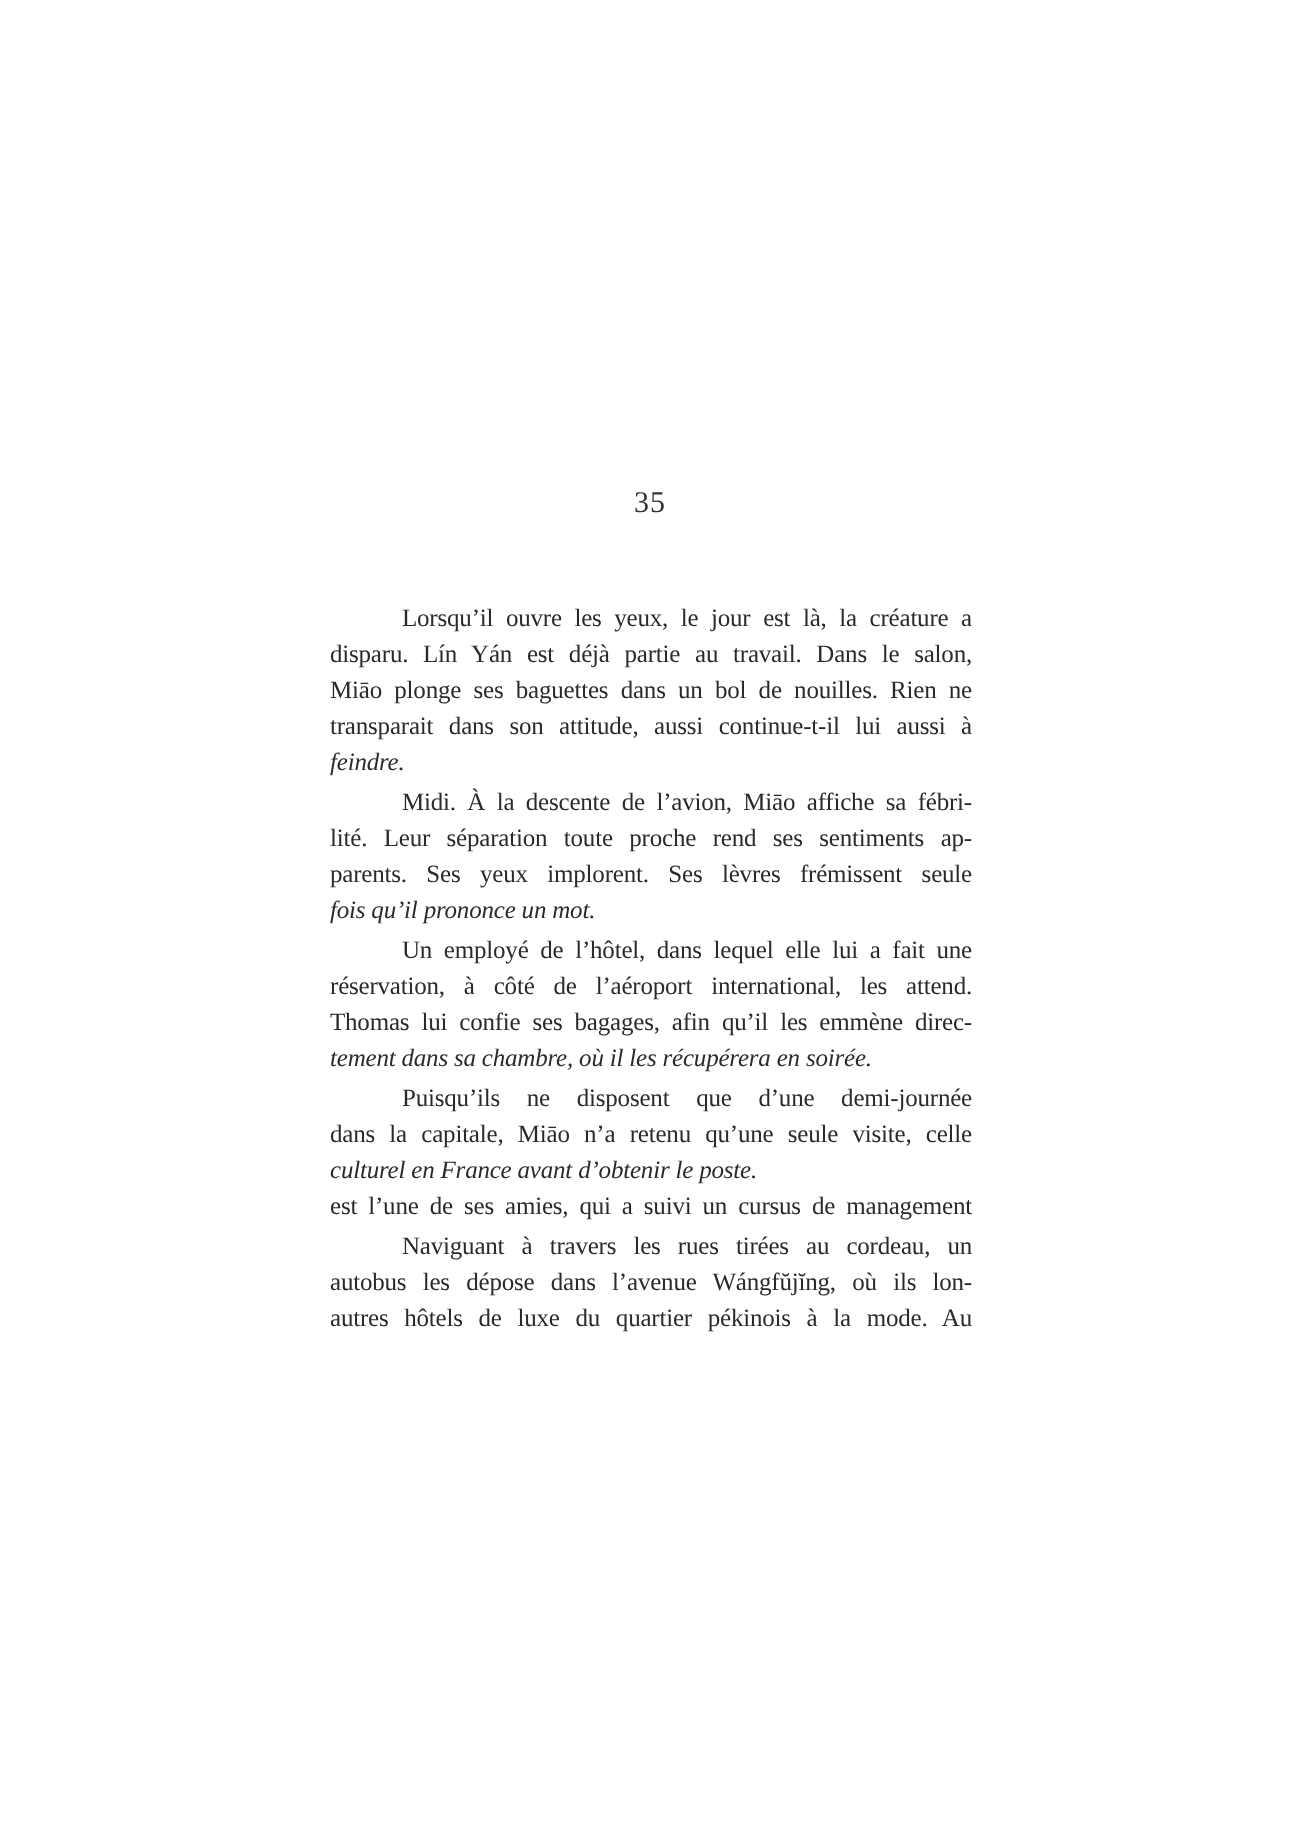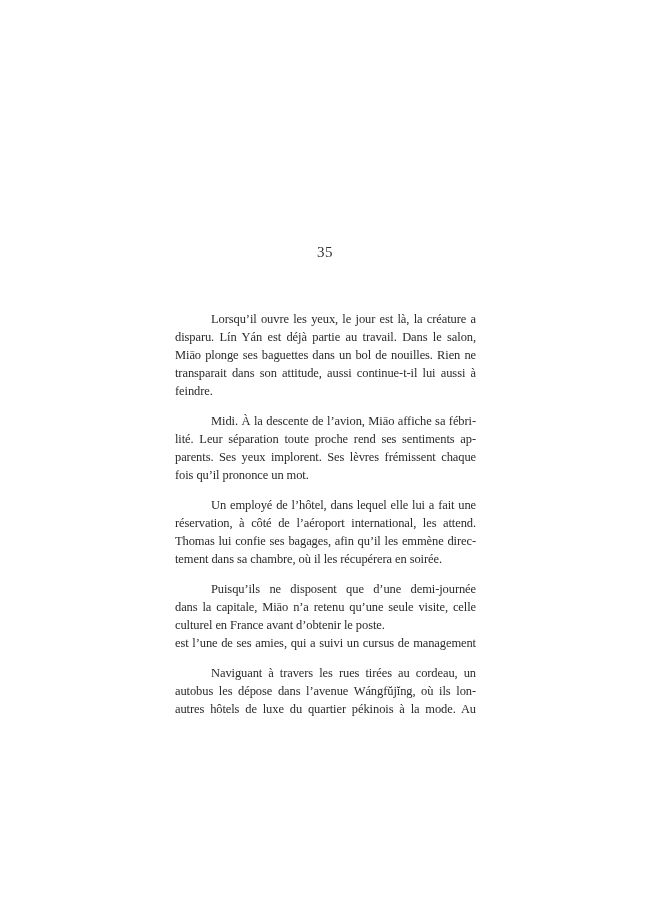--- a/index.html
+++ b/index.html
@@ -29,30 +29,31 @@
   .textblock {
     position: absolute;
     left: 163px;
     top: 298px;
     width: 325px;
     font-size: 12.5px;
     line-height: 18px;
     letter-spacing: -0.1px;
     color: #2a2a2a;
   }
-  .para { margin: 12px; padding: 0; }
+  .para { margin: 2px; padding: 0; }
   .line {
     height: 18px;
     overflow: hidden;
     text-align: justify;
     text-align-last: justify;
   }
   .line.last {
     text-align: center;
     text-align-last: left;
+    font-style: italic;
   }
   .line.ind {
     text-indent: 36px;
   }
 </style>
 </head>
 <body>
 
 <div class="sheet">
 
@@ -64,21 +65,21 @@
       <div class="line ind">Lorsqu’il ouvre les yeux, le jour est là, la créature a</div>
       <div class="line">disparu. Lín Yán est déjà partie au travail. Dans le salon,</div>
       <div class="line">Miāo plonge ses baguettes dans un bol de nouilles. Rien ne</div>
       <div class="line">transparait dans son attitude, aussi continue-t-il lui aussi à</div>
       <div class="line last">feindre.</div>
     </div>
 
     <div class="para">
       <div class="line ind">Midi. À la descente de l’avion, Miāo affiche sa fébri-</div>
       <div class="line">lité. Leur séparation toute proche rend ses sentiments ap-</div>
-      <div class="line">parents. Ses yeux implorent. Ses lèvres frémissent chaque</div>
+      <div class="line">parents. Ses yeux implorent. Ses lèvres frémissent seule</div>
       <div class="line last">fois qu’il prononce un mot.</div>
     </div>
 
     <div class="para">
       <div class="line ind">Un employé de l’hôtel, dans lequel elle lui a fait une</div>
       <div class="line">réservation, à côté de l’aéroport international, les attend.</div>
       <div class="line">Thomas lui confie ses bagages, afin qu’il les emmène direc-</div>
       <div class="line last">tement dans sa chambre, où il les récupérera en soirée.</div>
     </div>
 

